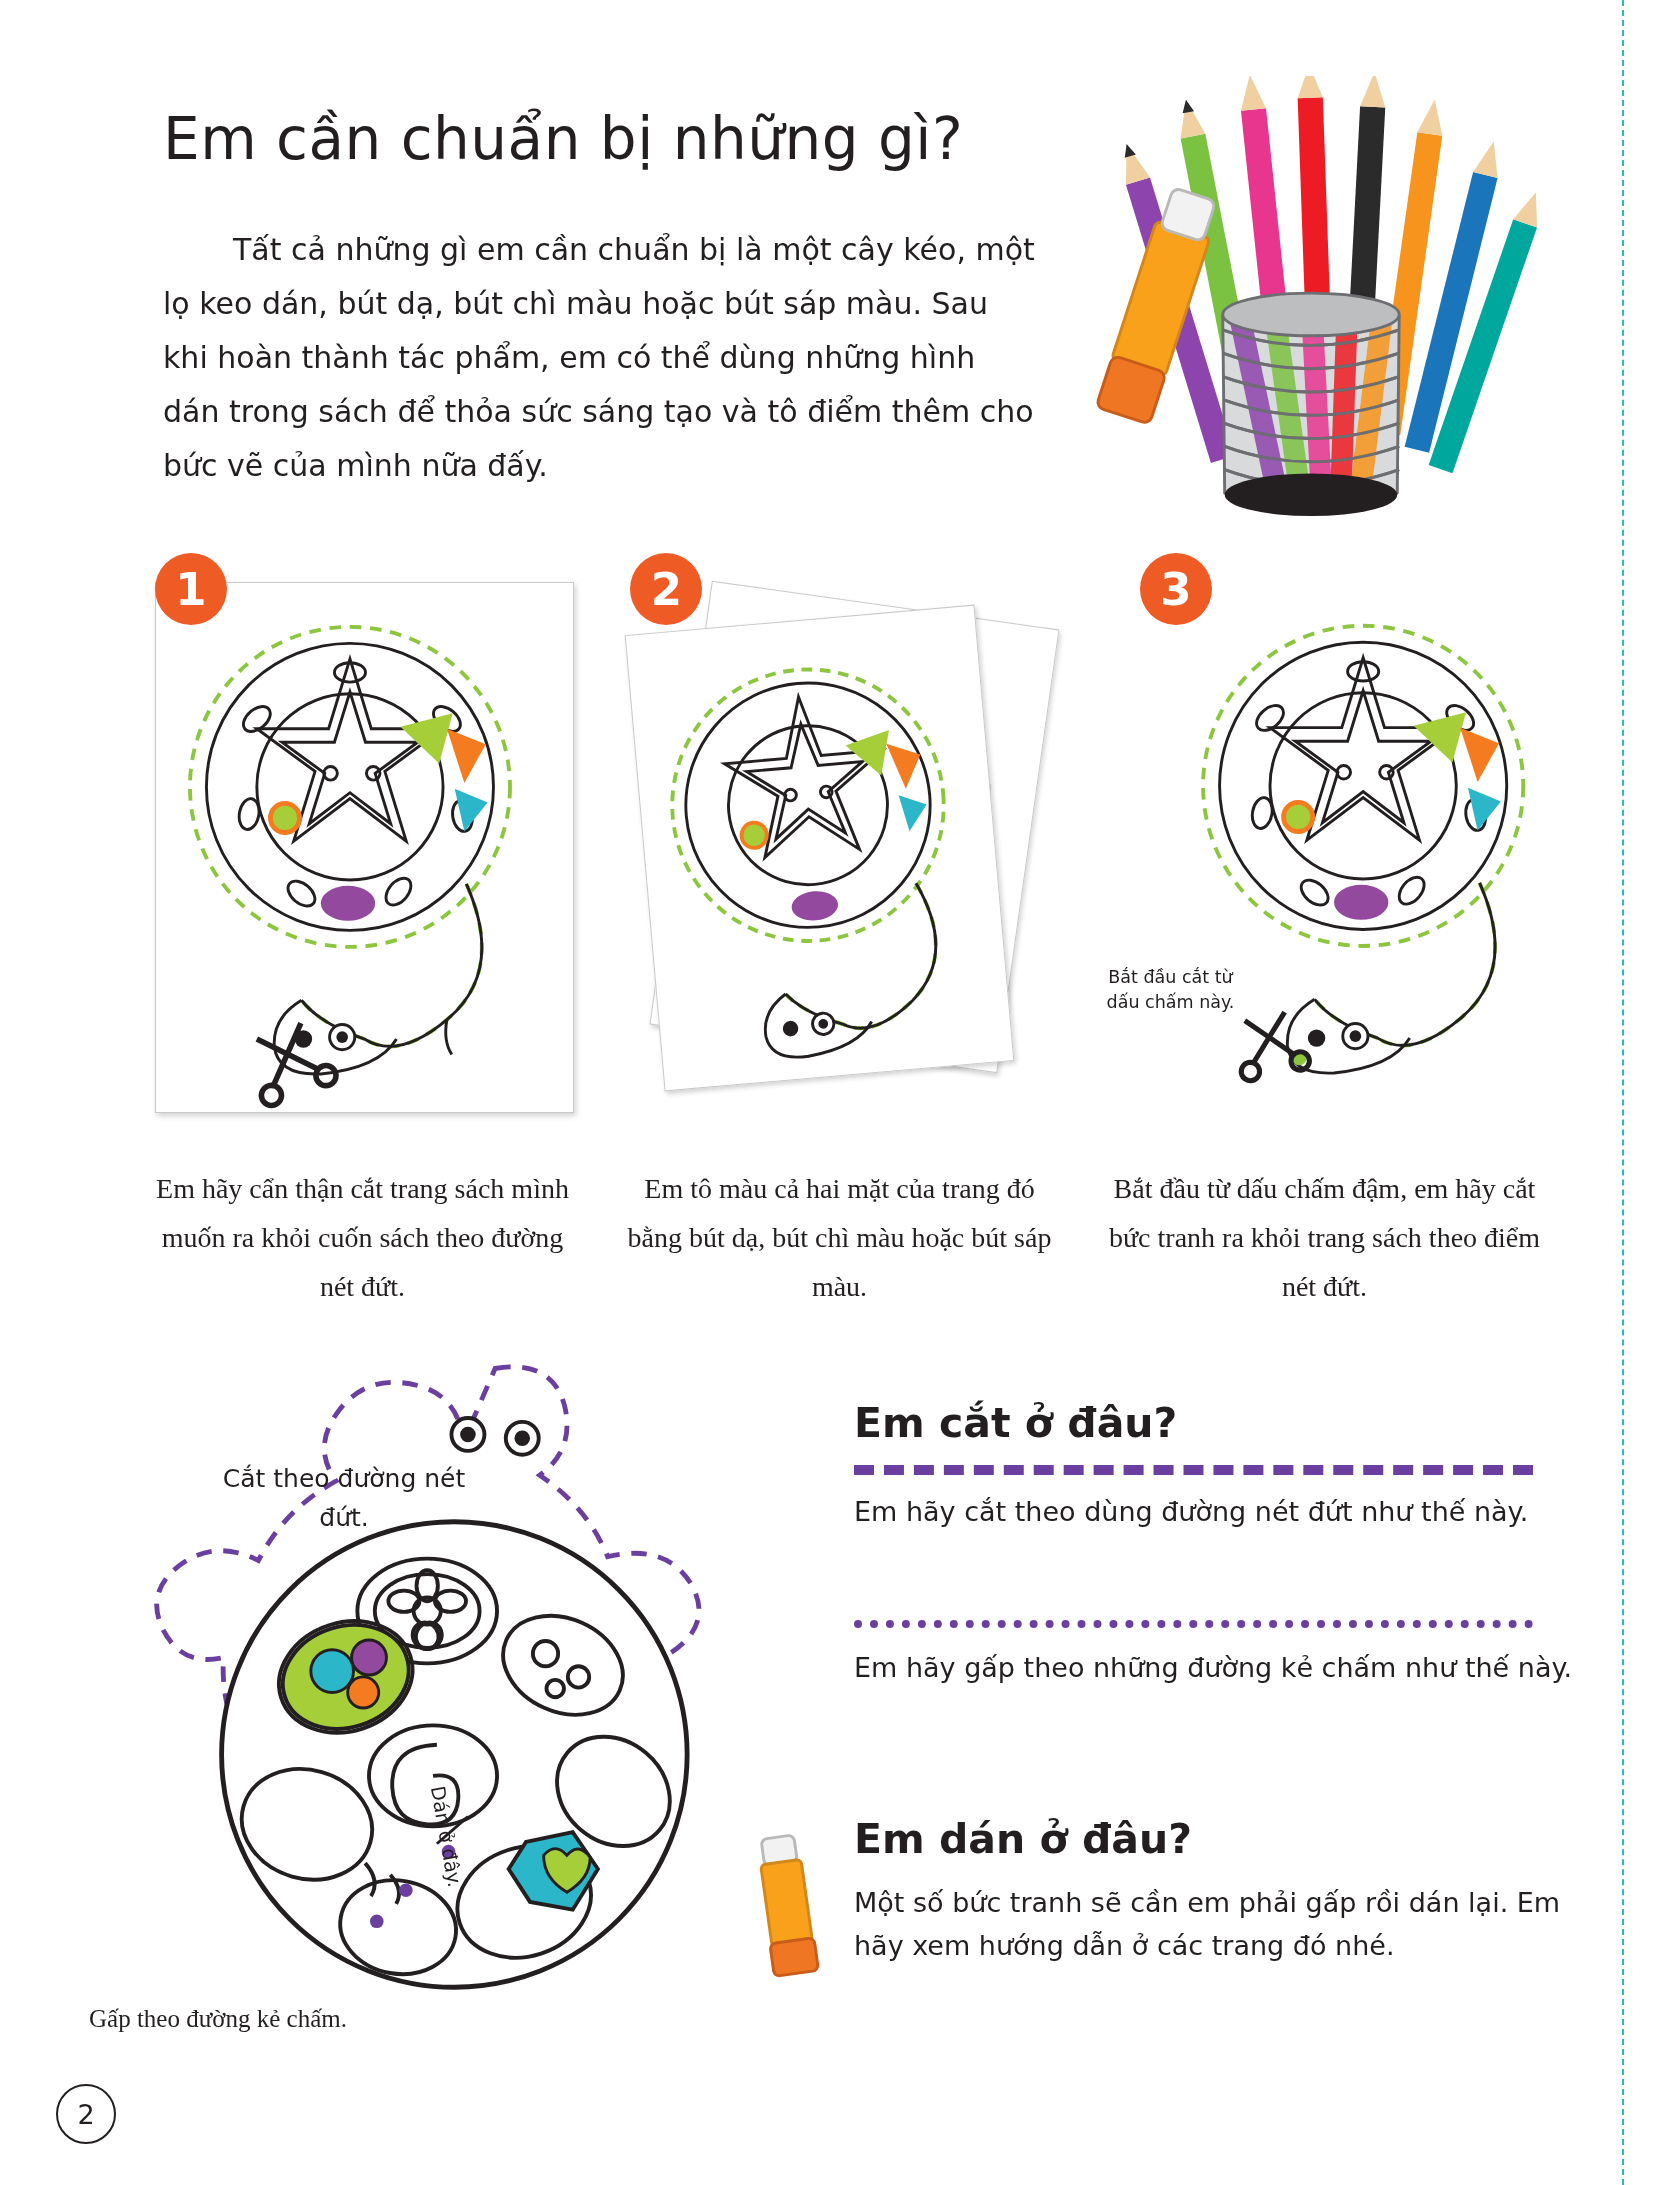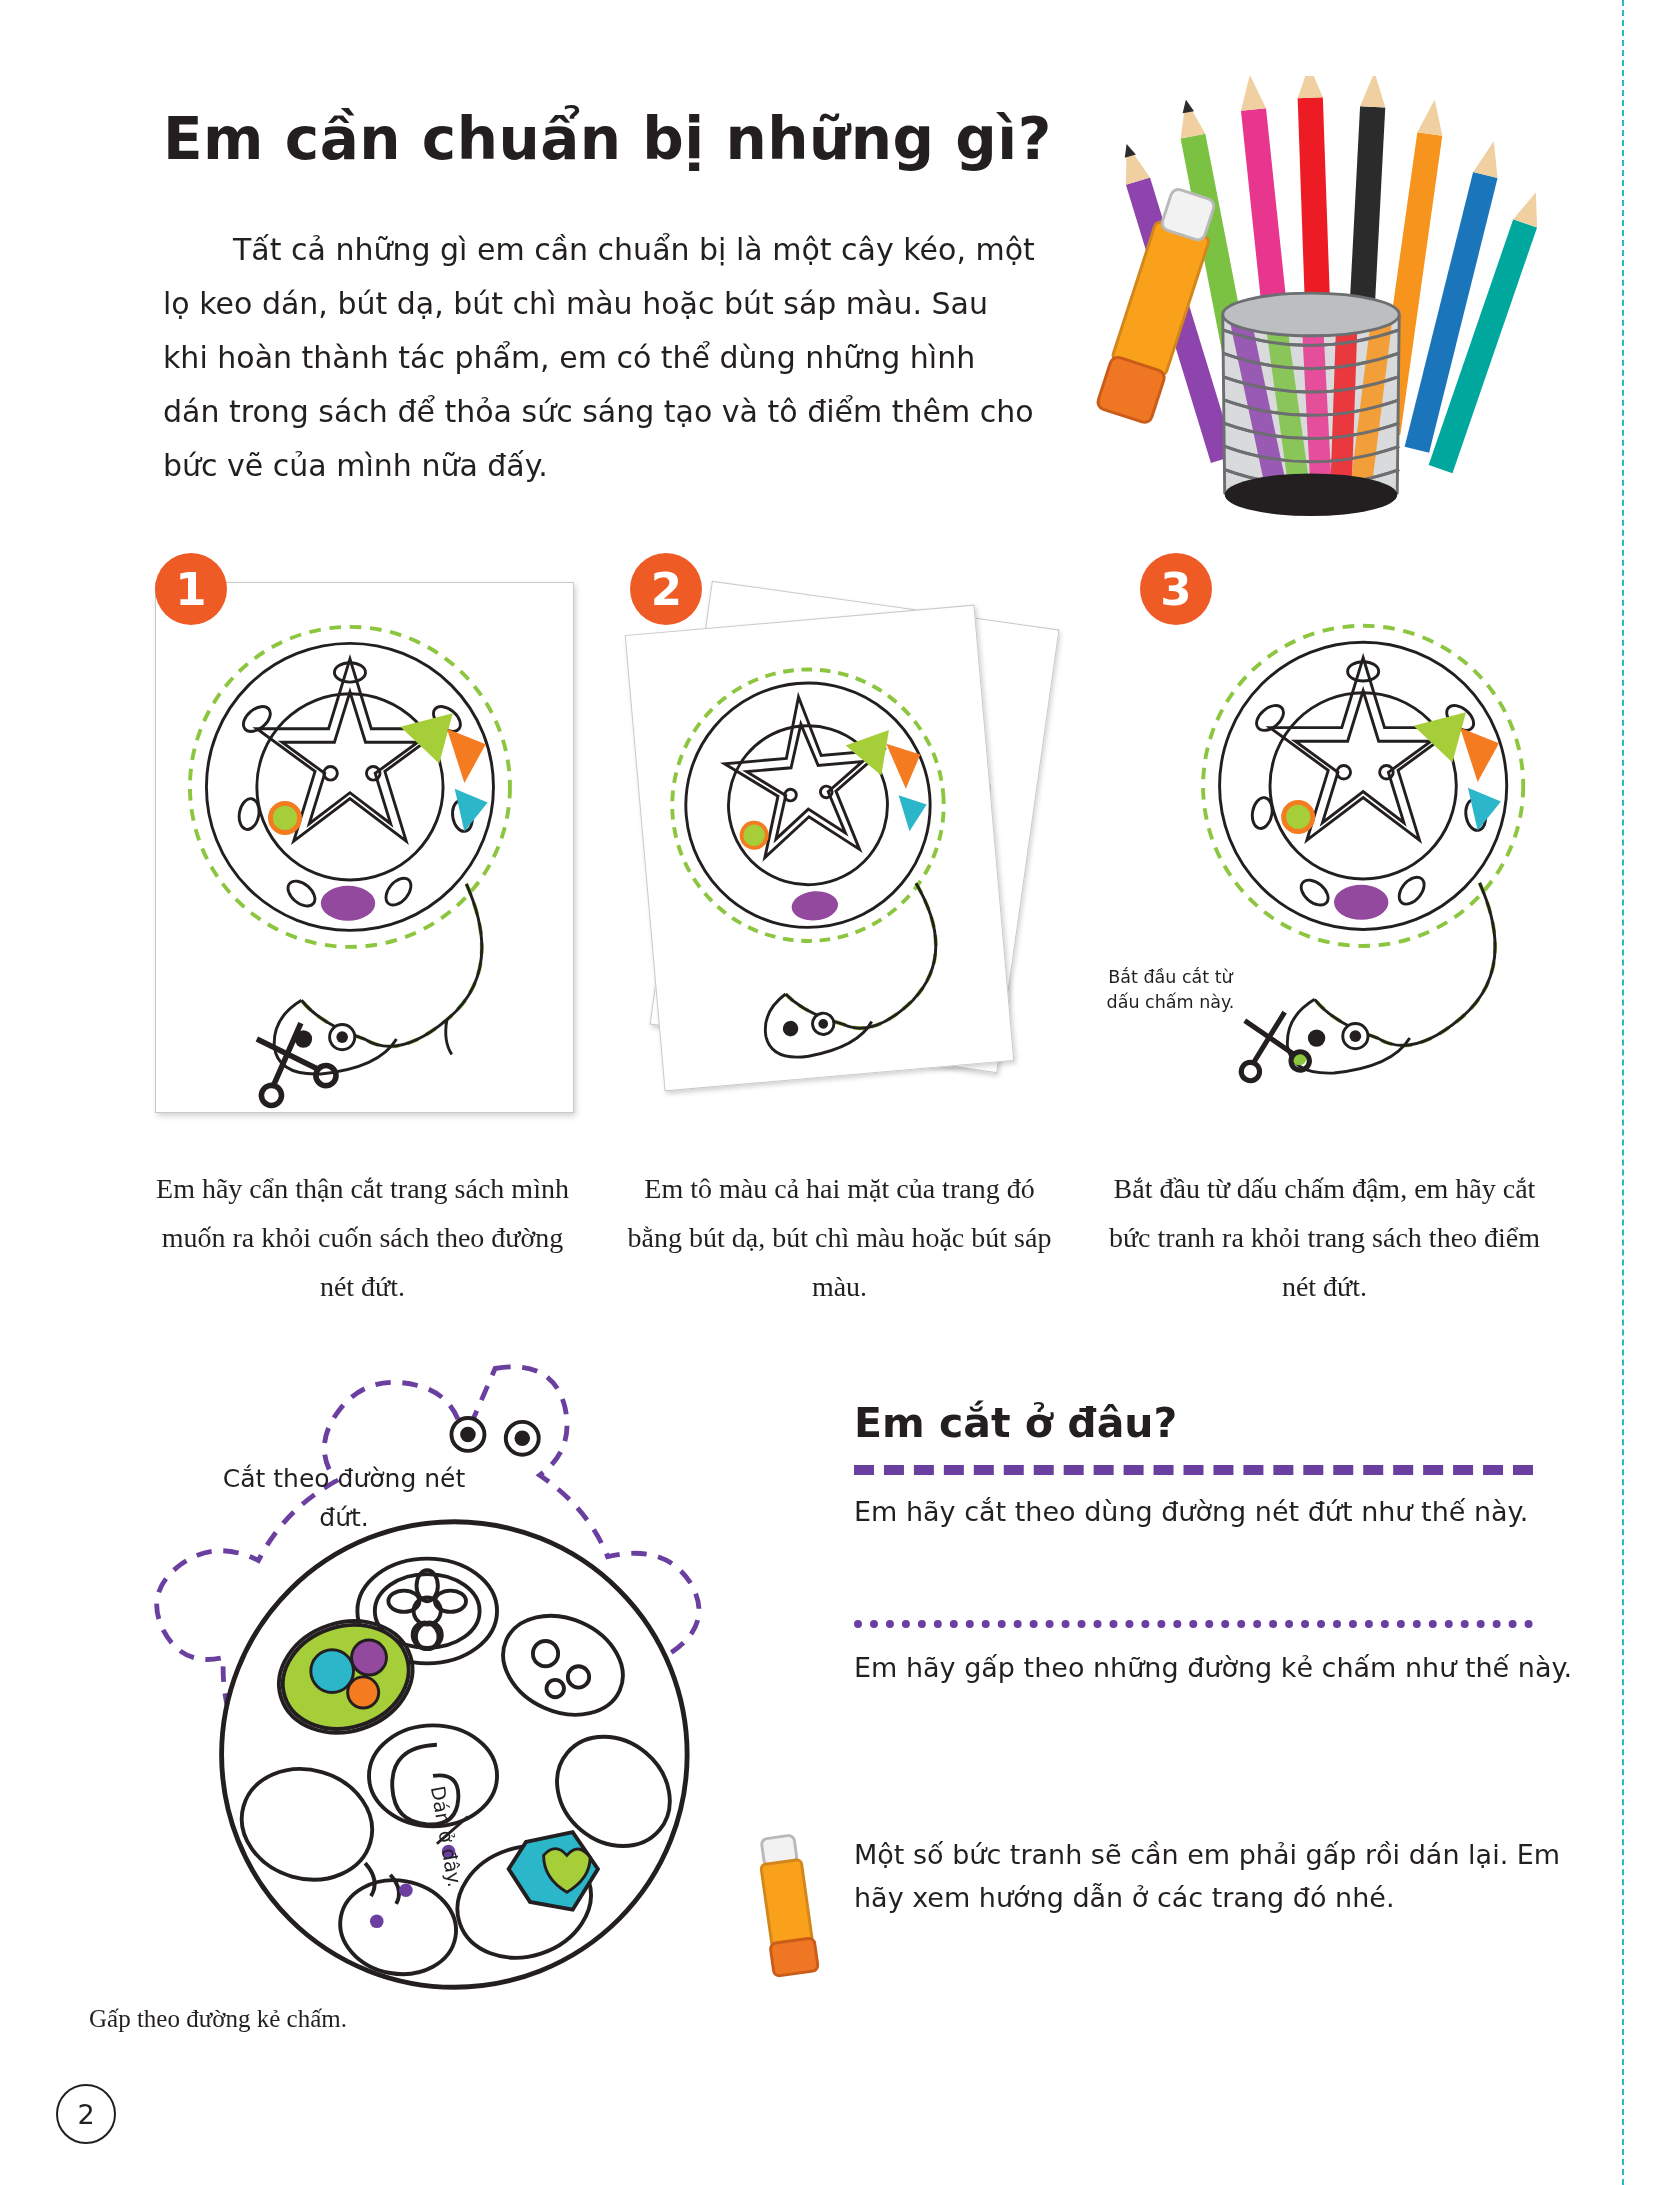--- a/index.html
+++ b/index.html
@@ -42,21 +42,21 @@
     font-family: "DejaVu Sans", sans-serif;
   }
 
   
   h1.title {
     position: absolute;
     left: 163px;
     top: 105px;
     margin: 0;
     font-size: 58px;
-    font-weight: bold;
+    font-weight: normal;
     letter-spacing: 0.5px;
     color: #231f20;
     font-family: "DejaVu Sans", sans-serif;
   }
 
   .intro {
     position: absolute;
     left: 163px;
     top: 223px;
     width: 873px;
@@ -569,20 +569,21 @@
   <div class="rule-dashed"></div>
   <p>Em hãy cắt theo dùng đường nét đứt như thế này.</p>
 </div>
 
 <div class="qa qa2">
   <div class="rule-dotted"></div>
   <p>Em hãy gấp theo những đường kẻ chấm như thế này.</p>
 </div>
 
 <div class="qa qa3">
+  <h2>Em dán ở đâu?</h2>
   <p style="margin-top:17.5px;">Một số bức tranh sẽ cần em phải gấp rồi dán lại. Em hãy xem hướng dẫn ở các trang đó nhé.</p>
 </div>
 
 <div class="glue-small">
   <svg viewBox="0 0 110 160" width="107" height="155">
     <g transform="rotate(-8 55 80)">
       <rect x="32" y="10" width="34" height="28" rx="6" fill="#f2f2f2" stroke="#b9b9b9" stroke-width="3"></rect>
       <rect x="28" y="36" width="42" height="86" rx="5" fill="#f9a11b" stroke="#d3861a" stroke-width="3"></rect>
       <rect x="26" y="118" width="46" height="34" rx="6" fill="#ef7622" stroke="#c85c18" stroke-width="3"></rect>
     </g>

